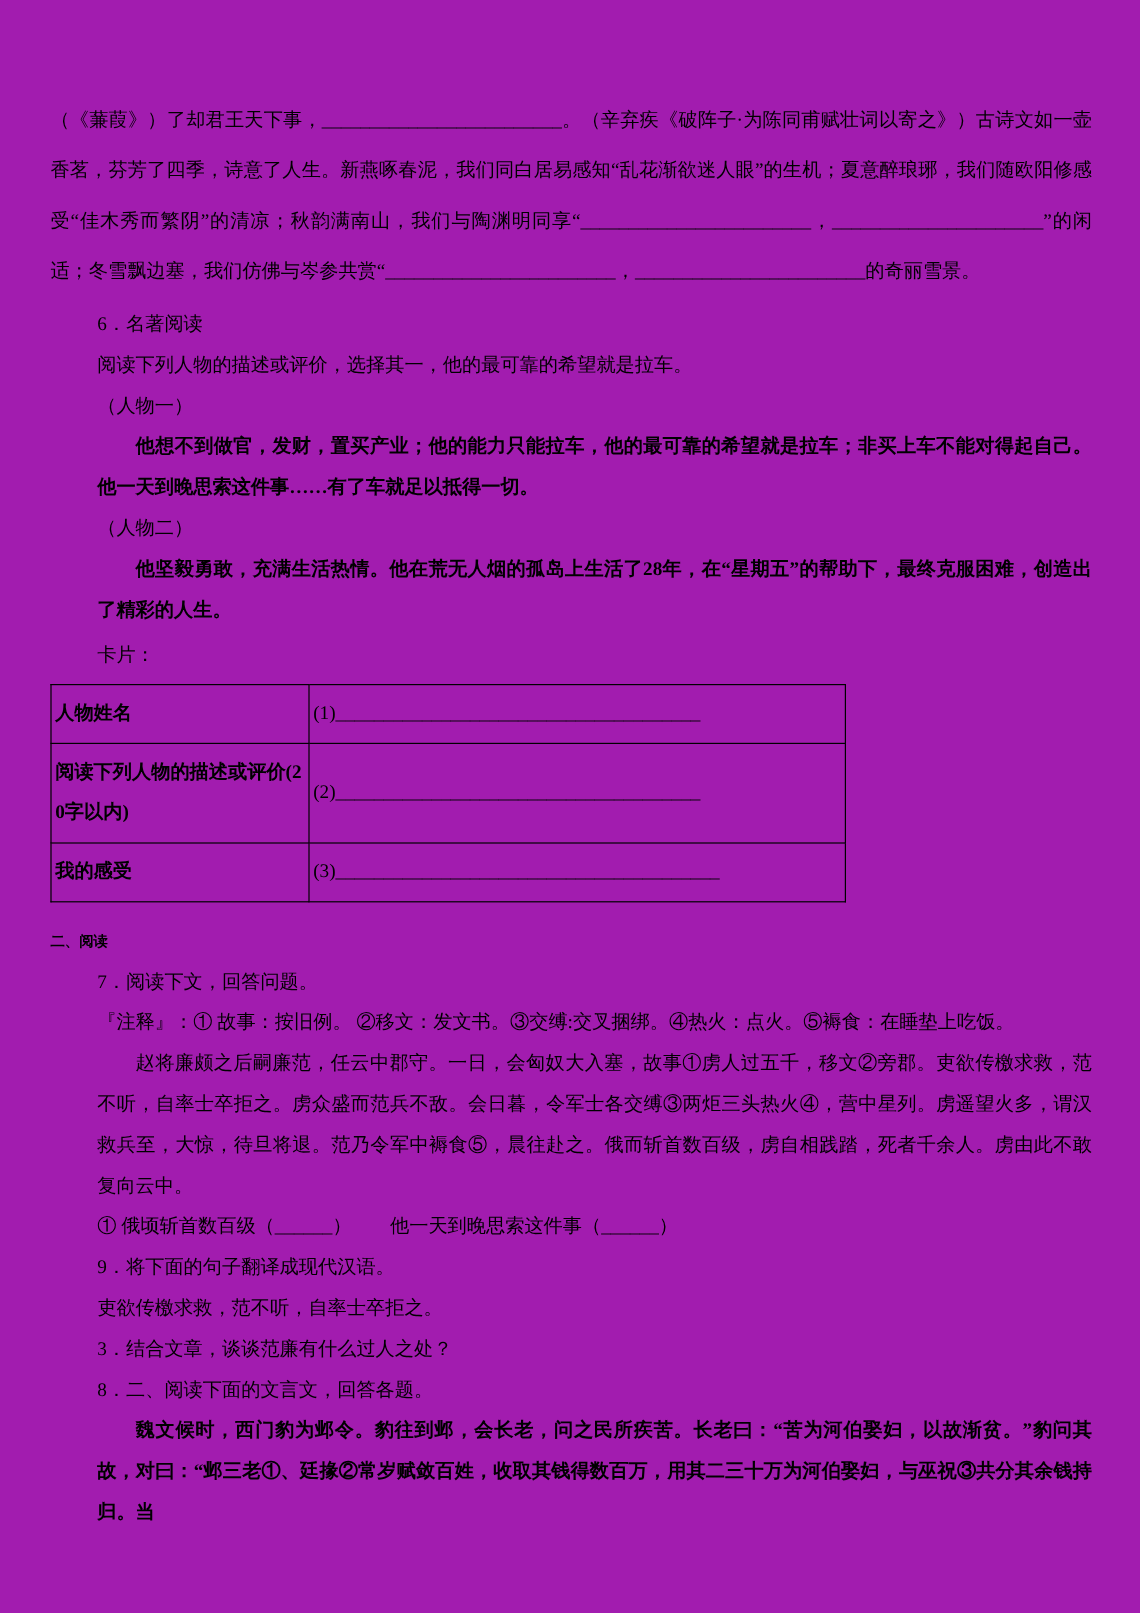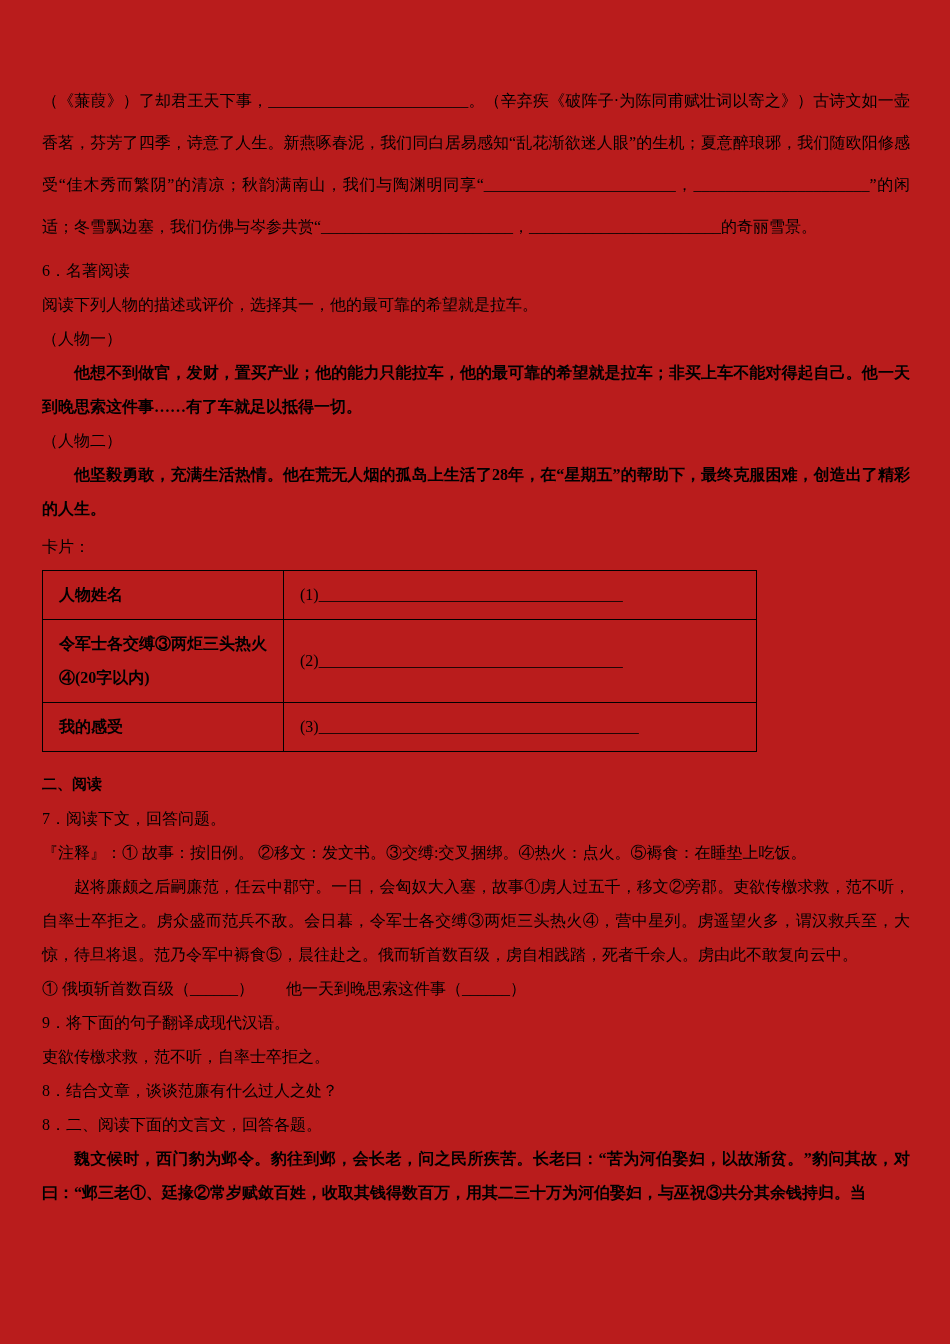--- a/index.html
+++ b/index.html
@@ -5,55 +5,56 @@
   html, body {
     margin: 0;
     padding: 0;
     background: #ffffff;
   }
   .page {
     position: relative;
     width: 950px;
     height: 1344px;
     box-sizing: border-box;
-    background: #b91c1c;
+    background: #a21caf;
     padding: 80px 40px 30px 42px;
     font-family: "Liberation Serif", "DejaVu Serif", serif;
     font-size: 16px;
     color: #000000;
     overflow: hidden;
   }
   p { margin: 0; }
   .intro {
     line-height: 42px;
     text-align: justify;
     word-break: break-all;
     margin-bottom: 6px;
   }
   .ln {
     line-height: 34px;
     text-align: justify;
     word-break: break-all;
+    margin-left: 39px;
   }
   .indent { text-indent: 2em; }
   .kai { font-weight: bold; }
   .sec-head {
     font-weight: bold;
-    font-size: 15px;
+    font-size: 12px;
     line-height: 36px;
   }
   table.card {
     border-collapse: collapse;
     width: 648px;
     margin: 6px 0 14px 0;
     table-layout: fixed;
   }
   table.card td {
     border: 1.5px solid #000000;
-    padding: 7px 16px;
+    padding: 7px 3px;
     line-height: 34px;
     vertical-align: middle;
     word-break: break-all;
   }
   td.lbl {
     width: 208px;
     font-weight: bold;
   }
   td.val { width: 440px; }
   .gap-sm { margin-top: 4px; }
@@ -73,34 +74,34 @@
   <p class="ln indent kai">他坚毅勇敢，充满生活热情。他在荒无人烟的孤岛上生活了28年，在“星期五”的帮助下，最终克服困难，创造出了精彩的人生。</p>
   <p class="ln gap-sm">卡片：</p>
 
   <table class="card">
     <tbody>
       <tr>
         <td class="lbl">人物姓名</td>
         <td class="val">(1)______________________________________</td>
       </tr>
       <tr>
-        <td class="lbl">令军士各交缚③两炬三头热火④(20字以内)</td>
+        <td class="lbl">阅读下列人物的描述或评价(20字以内)</td>
         <td class="val">(2)______________________________________</td>
       </tr>
       <tr>
         <td class="lbl">我的感受</td>
         <td class="val">(3)________________________________________</td>
       </tr>
     </tbody>
   </table>
 
   <p class="sec-head">二、阅读</p>
   <p class="ln">7．阅读下文，回答问题。</p>
   <p class="ln">『注释』：① 故事：按旧例。 ②移文：发文书。③交缚:交叉捆绑。④热火：点火。⑤褥食：在睡垫上吃饭。</p>
   <p class="ln indent">赵将廉颇之后嗣廉范，任云中郡守。一日，会匈奴大入塞，故事①虏人过五千，移文②旁郡。吏欲传檄求救，范不听，自率士卒拒之。虏众盛而范兵不敌。会日暮，令军士各交缚③两炬三头热火④，营中星列。虏遥望火多，谓汉救兵至，大惊，待旦将退。范乃令军中褥食⑤，晨往赴之。俄而斩首数百级，虏自相践踏，死者千余人。虏由此不敢复向云中。</p>
   <p class="ln">① 俄顷斩首数百级（______）　　他一天到晚思索这件事（______）</p>
   <p class="ln">9．将下面的句子翻译成现代汉语。</p>
   <p class="ln">吏欲传檄求救，范不听，自率士卒拒之。</p>
-  <p class="ln">8．结合文章，谈谈范廉有什么过人之处？</p>
+  <p class="ln">3．结合文章，谈谈范廉有什么过人之处？</p>
   <p class="ln">8．二、阅读下面的文言文，回答各题。</p>
   <p class="ln indent kai">魏文候时，西门豹为邺令。豹往到邺，会长老，问之民所疾苦。长老曰：“苦为河伯娶妇，以故渐贫。”豹问其故，对曰：“邺三老①、廷掾②常岁赋敛百姓，收取其钱得数百万，用其二三十万为河伯娶妇，与巫祝③共分其余钱持归。当</p>
 
 </div>
 
 </body></html>

